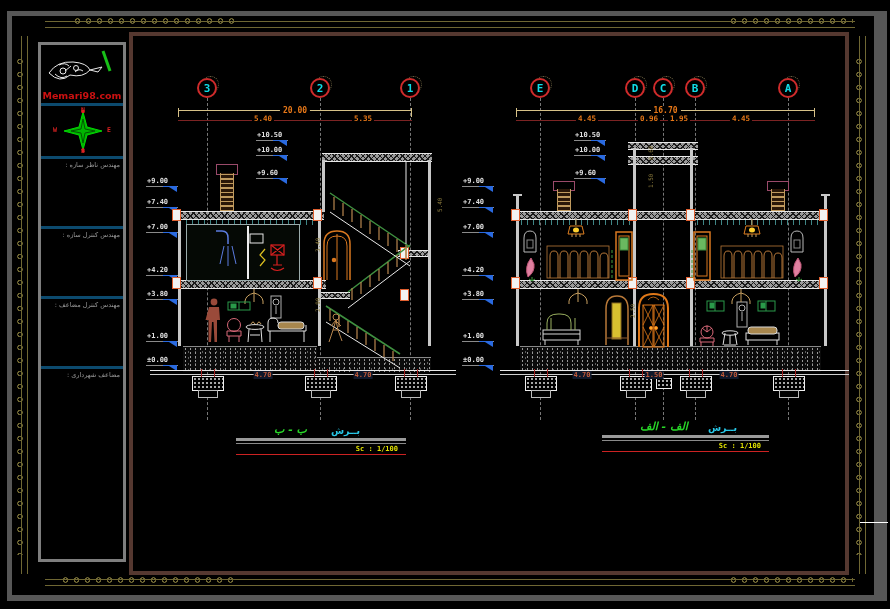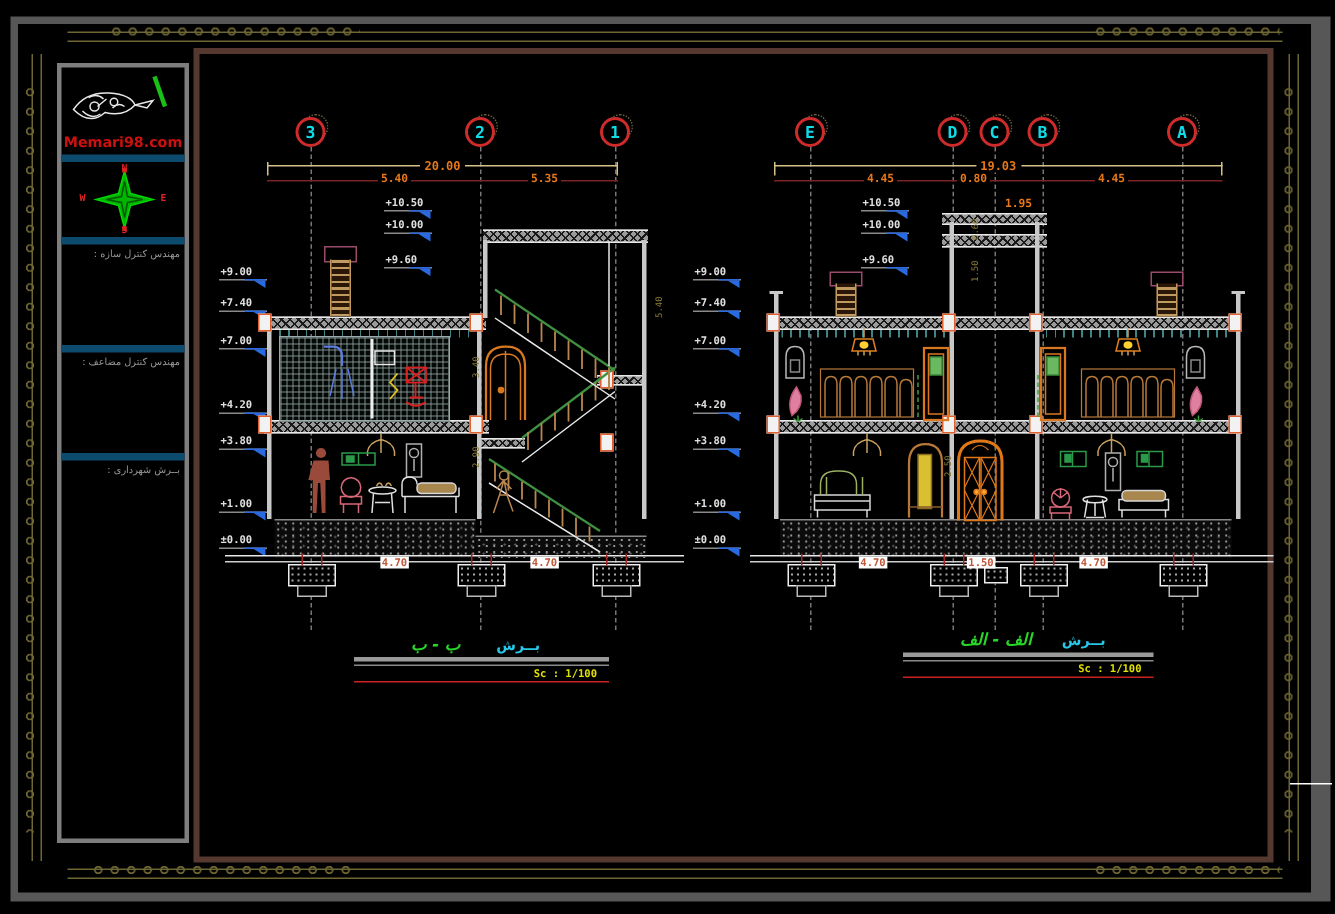--- a/index.html
+++ b/index.html
@@ -13,21 +13,21 @@
   .orn-line-h{height:5px;border-top:1px solid #6f6733;border-bottom:1px solid #6f6733}
   .orn-line-v{width:5px;border-left:1px solid #6f6733;border-right:1px solid #6f6733}
   .rings{background-image:radial-gradient(circle,rgba(0,0,0,0) 1.5px,#6f6733 1.8px,#6f6733 2.6px,rgba(0,0,0,0) 2.9px);
     background-size:11px 12px}
   .rings-v{background-size:12px 13px}
   .brown-frame{left:129px;top:32px;width:712px;height:535px;border:4px solid #553830}
 
   
   .tblock{left:38px;top:42px;width:88px;height:520px;border:3px solid #7e7e7e;background:#000;
     display:flex;flex-direction:column;box-sizing:border-box}
-  .tcell{border-bottom:5px solid #0c4a6e;position:relative;flex:0 0 auto}
+  .tcell{border-bottom:3px solid #0c4a6e;position:relative;flex:0 0 auto}
   .tcell:last-child{border-bottom:none;flex:1 1 auto}
   .tlabel{position:absolute;top:2px;right:3px;color:#9a9a9a;font-size:6.5px;line-height:8px;
     font-family:"DejaVu Sans",sans-serif;direction:rtl;white-space:nowrap}
   .logo-site{position:absolute;bottom:2px;left:0;right:0;text-align:center;color:#cc1111;
     font:bold 9.5px "DejaVu Sans",sans-serif}
   .cdir{position:absolute;color:#dd2222;font:bold 6.5px "DejaVu Sans Mono",monospace}
 
   
   .gridline{width:0;border-left:1px dashed #777}
   .bubble{width:20px;height:20px;border:2px solid #cf2b2b;border-radius:50%;color:#10dce8;
@@ -35,21 +35,21 @@
   .bubble::after{content:"";position:absolute;inset:-4px -4px 3px 3px;border:1.5px dotted #6d6342;
     border-radius:50%;border-left-color:transparent;border-bottom-color:transparent}
   .dimk{height:0;border-top:1.5px solid #d6c187}
   .dimk::before,.dimk::after{content:"";position:absolute;top:-3px;width:1px;height:9px;background:#d6c187}
   .dimk::before{left:0}.dimk::after{right:0}
   .dimt{position:absolute;left:50%;top:-5px;transform:translateX(-50%);background:#000;
     padding:0 3px;color:#e87818;font:bold 8px "DejaVu Sans Mono",monospace}
   .dimr{height:0;border-top:1px solid #7c2323}
   .dimtext{color:#e87818;font:bold 7.5px "DejaVu Sans Mono",monospace;background:#000;
     padding:0 2px;transform:translateX(-50%);white-space:nowrap}
-  .ftext{color:#c05a3a;font:bold 7px "DejaVu Sans Mono",monospace;background:#ffffff;
+  .ftext{color:#c05a3a;font:bold 7px "DejaVu Sans Mono",monospace;background:#0f172a;
     padding:0 1px;transform:translateX(-50%);white-space:nowrap}
   .vdim{color:#8a7a3c;font:6px "DejaVu Sans Mono",monospace;transform:rotate(-90deg);
     transform-origin:0 0;white-space:nowrap}
 
   
   .lvl{width:32px;height:16px}
   .lvl-t{display:block;color:#e0e0e0;font:bold 7px "DejaVu Sans Mono",monospace;
     border-bottom:1px solid #8a8a8a;padding:0 0 1px 1px;white-space:nowrap}
   .lvl-f{position:absolute;right:1px;top:10px;width:0;height:0;
     border-top:5px solid #2a6ae0;border-left:8px solid transparent}
@@ -133,27 +133,30 @@
       <polygon points="22,10 24,20 34,22 24,24 22,34 20,24 10,22 20,20" fill="none" stroke="#005800" stroke-width="1"></polygon>
       <rect x="20.5" y="1" width="3" height="3" fill="#dd2222"></rect>
       <rect x="20.5" y="40" width="3" height="3" fill="#dd2222"></rect>
     </svg>
     <span class="cdir" style="left:40px;top:0">N</span>
     <span class="cdir" style="left:66px;top:20px">E</span>
     <span class="cdir" style="left:12px;top:20px">W</span>
     <span class="cdir" style="left:40px;top:41px">S</span>
   </div>
   <div class="tcell" style="height:67px">
+    <span class="tlabel">مهندس ناظر سازه :</span>
+    </div>
+  <div class="tcell" style="height:67px">
     <span class="tlabel">مهندس کنترل سازه :</span>
     </div>
   <div class="tcell" style="height:67px">
     <span class="tlabel">مهندس کنترل مضاعف :</span>
     </div>
   <div class="tcell" style="height:67px">
-    <span class="tlabel">بــرش شهرداری :</span>
+    <span class="tlabel">مضاعف شهرداری :</span>
     </div>
 </div>
 
 <div>
     <div class="gridline abs" style="left: 207px; top: 98px; height: 322px;"></div>
     <div class="bubble abs" style="left: 197px; top: 78px;">3</div>
     <div class="gridline abs" style="left: 320px; top: 98px; height: 322px;"></div>
     <div class="bubble abs" style="left: 310px; top: 78px;">2</div>
     <div class="gridline abs" style="left: 410px; top: 98px; height: 322px;"></div>
     <div class="bubble abs" style="left: 400px; top: 78px;">1</div>
@@ -267,27 +270,27 @@
     <div class="bubble abs" style="left: 625px; top: 78px;">D</div>
     <div class="gridline abs" style="left: 663px; top: 98px; height: 322px;"></div>
     <div class="bubble abs" style="left: 653px; top: 78px;">C</div>
     <div class="gridline abs" style="left: 695px; top: 98px; height: 322px;"></div>
     <div class="bubble abs" style="left: 685px; top: 78px;">B</div>
     <div class="gridline abs" style="left: 788px; top: 98px; height: 322px;"></div>
     <div class="bubble abs" style="left: 778px; top: 78px;">A</div>
   </div>
 
 <div class="abs dimk" style="left:516px;top:110px;width:299px">
-  <span class="dimt">19.03</span>
+  <span class="dimt">16.70</span>
 </div>
 <div class="abs dimr" style="left:516px;top:120px;width:299px"></div>
 <div>
     <span class="dimtext abs" style="left: 587px; top: 114px;">4.45</span>
-    <span class="dimtext abs" style="left: 649px; top: 114px;">0.80</span>
-    <span class="dimtext abs" style="left: 679px; top: 131px;">1.95</span>
+    <span class="dimtext abs" style="left: 649px; top: 114px;">0.96</span>
+    <span class="dimtext abs" style="left: 679px; top: 114px;">1.95</span>
     <span class="dimtext abs" style="left: 741px; top: 114px;">4.45</span>
   </div>
 
 <div>
     <div class="lvl abs" style="left: 462px; top: 177px;">
       <span class="lvl-t">+9.00</span>
       <span class="lvl-f"></span>
     </div>
     <div class="lvl abs" style="left: 462px; top: 198px;">
       <span class="lvl-t">+7.40</span>

